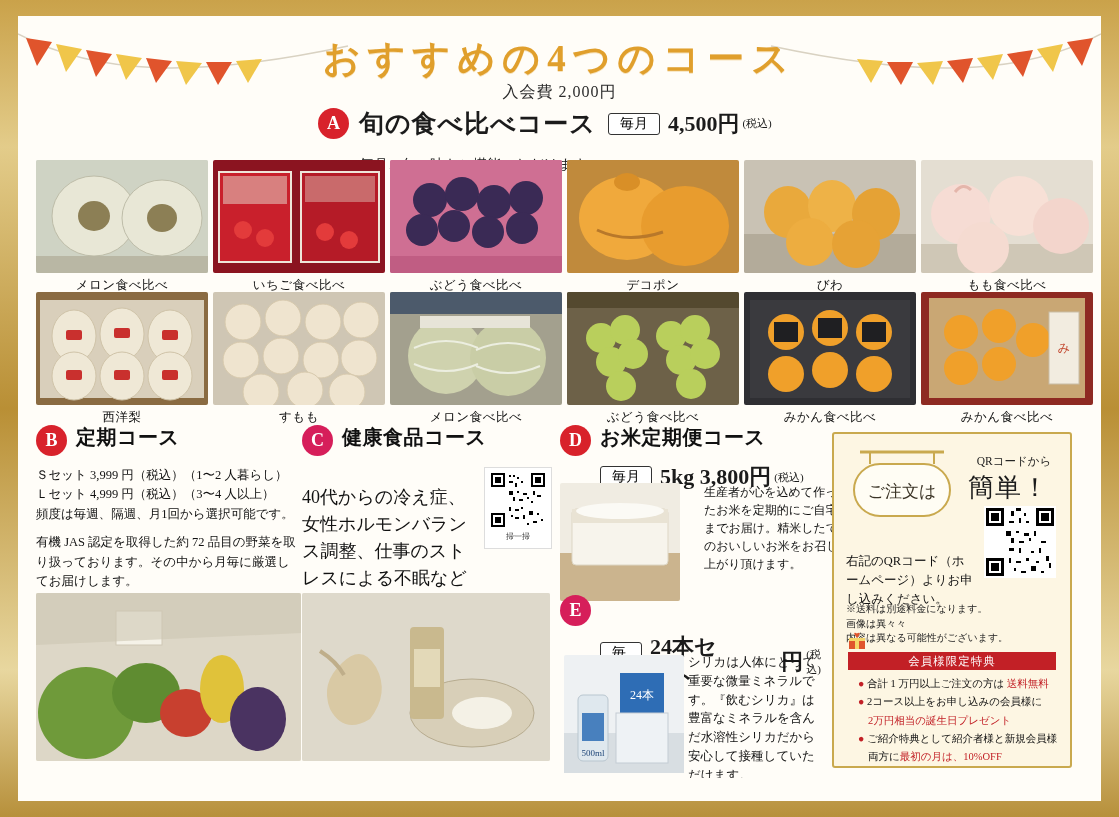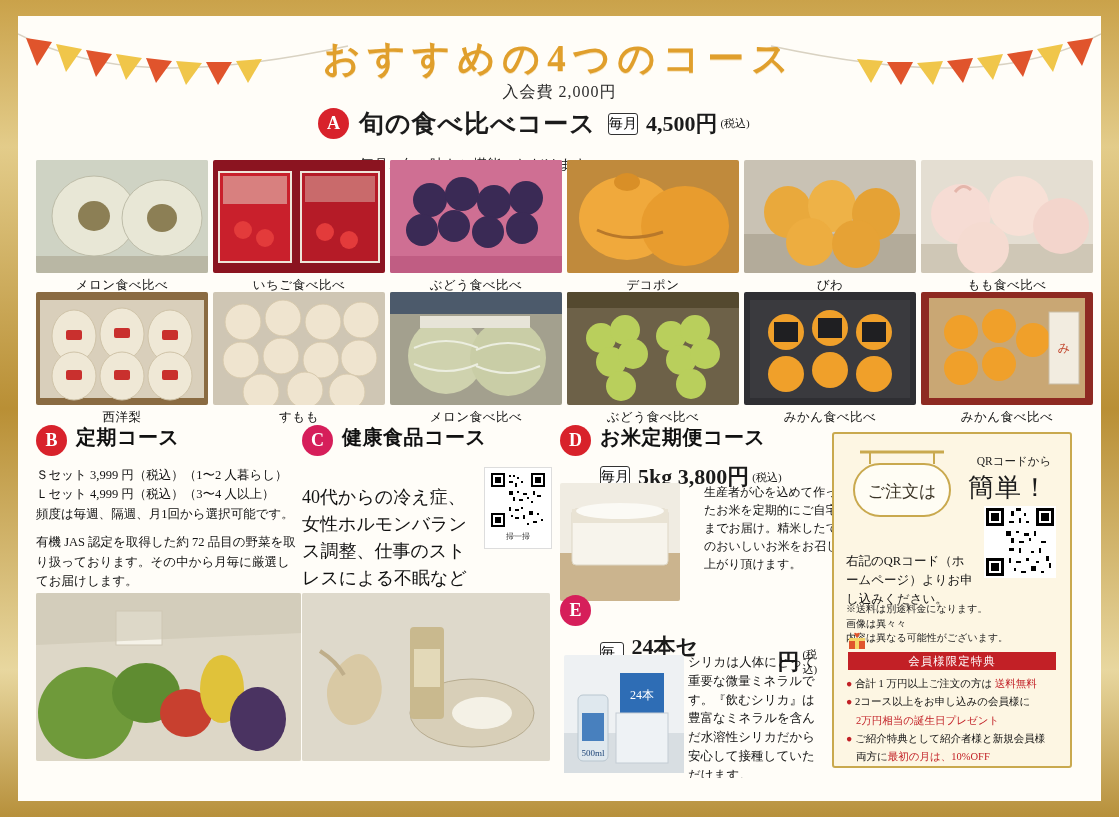--- a/index.html
+++ b/index.html
@@ -22,21 +22,21 @@
     text-shadow:0 1px 0 #f7e3bd;}
   .fee{position:absolute;left:0;right:0;top:82px;text-align:center;font-size:16px;color:#2b2b2b;letter-spacing:1px;}
 
   
   .courseA-head{position:absolute;left:318px;top:107px;display:flex;align-items:center;}
   .badge{width:31px;height:31px;border-radius:50%;background:#d8222b;color:#fff;display:flex;
     align-items:center;justify-content:center;font-size:18px;font-weight:700;font-family:"Liberation Serif",serif;}
   .badge.pink{background:#d61e5a;}
   .courseA-title{font-size:25px;font-weight:700;color:#1b1b1b;margin-left:10px;letter-spacing:1px;text-align:right;}
   .pricebox{display:inline-flex;align-items:center;border:1px solid #333;border-radius:3px;
-    padding:1px 0;font-size:14px;margin-left:12px;background:#fff;}
+    padding:1px 11px;font-size:14px;margin-left:12px;background:#fff;}
   .priceval{font-size:22px;font-weight:700;margin-left:8px;color:#1b1b1b;}
   .tax{font-size:11px;margin-left:3px;color:#1b1b1b;}
   .courseA-sub{position:absolute;left:360px;top:156px;font-size:14px;color:#222;}
 
   
   .grid{position:absolute;display:flex;gap:5px;}
   .cell{width:172px;}
   .cell .ph{width:172px;height:113px;border-radius:2px;overflow:hidden;position:relative;}
   .cell .cap{text-align:center;font-size:12.5px;color:#111;margin-top:4px;letter-spacing:0.5px;}
   .grid.row1{left:36px;top:160px;}
@@ -76,21 +76,21 @@
     background:#fdf6e3;border:2px solid #c9a94e;border-radius:3px;}
   .order-sign{position:absolute;left:10px;top:12px;width:116px;height:96px;}
   .order-qrlabel{position:absolute;left:134px;top:20px;font-size:11.5px;color:#1b1b1b;text-align:center;width:92px;}
   .order-kantan{position:absolute;left:134px;top:36px;font-size:26px;font-weight:400;color:#1b1b1b;width:96px;text-align:left;letter-spacing:1px;}
   .order-qr{position:absolute;left:150px;top:72px;width:72px;height:72px;}
   .order-text{position:absolute;left:12px;top:118px;width:128px;font-size:12.5px;line-height:1.5;color:#111;}
   .order-note{position:absolute;left:12px;top:168px;width:212px;font-size:10px;line-height:1.45;color:#222;}
   .order-bar{position:absolute;left:14px;top:218px;width:208px;height:18px;background:#c22026;color:#fff;
     font-size:11.5px;display:flex;align-items:center;justify-content:center;letter-spacing:1px;}
   .gift-icon{position:absolute;left:14px;top:198px;width:18px;height:18px;}
-  .order-bullets{position:absolute;left:12px;top:242px;width:214px;font-size:10.5px;line-height:1.55;color:#111;}
+  .order-bullets{position:absolute;left:24px;top:242px;width:214px;font-size:10.5px;line-height:1.55;color:#111;}
   .order-bullets div{margin-bottom:2px;}
   .red{color:#c22026;}
   .dot{color:#c22026;}
 </style>
 </head>
 <body>
 
 <div class="page">
   <div class="frame-outer"></div>
   <div class="frame-inner"></div>

